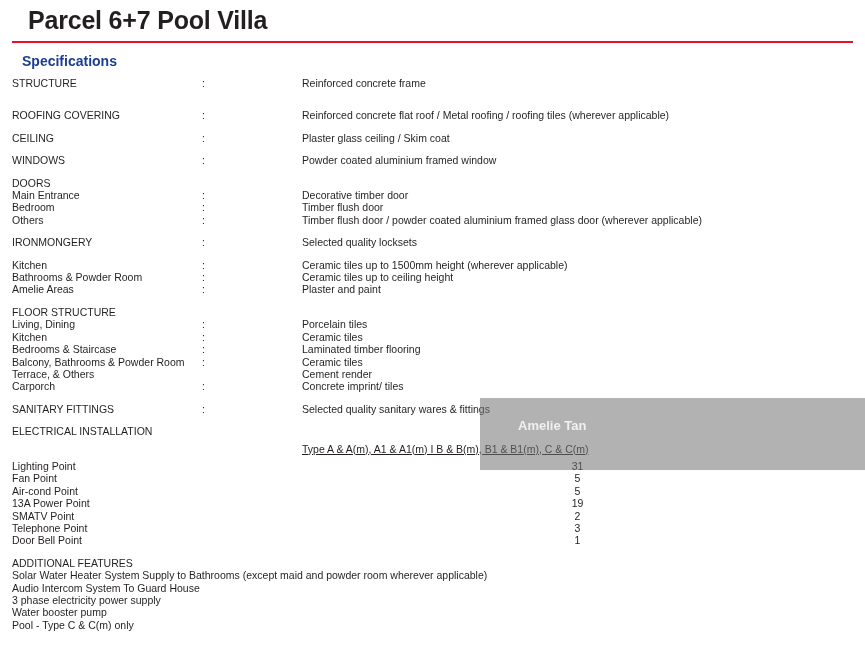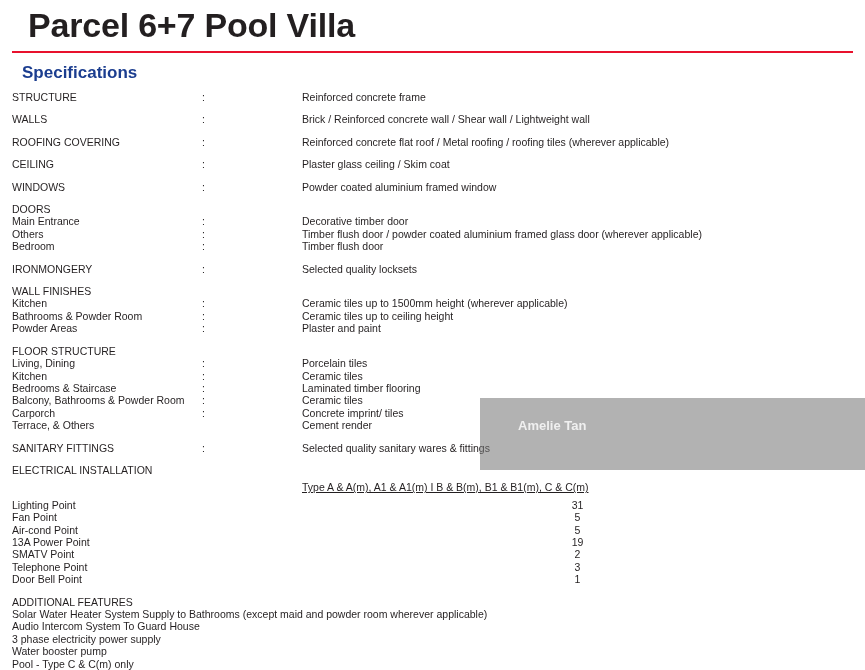--- a/index.html
+++ b/index.html
@@ -16,34 +16,34 @@
     overflow: hidden;
   }
   .page {
     position: relative;
     width: 865px;
     height: 670px;
     box-sizing: border-box;
     padding: 0 12px;
   }
   .doc-title {
-    font-size: 34px;
+    font-size: 25px;
     font-weight: bold;
     color: #231f20;
     letter-spacing: -0.2px;
     padding: 6px 0 4px 16px;
     margin: 0;
   }
   .title-rule {
     height: 2px;
     background: #e8112d;
     margin: 2px 0 10px 0;
   }
   .section-title {
-    font-size: 17px;
+    font-size: 14px;
     font-weight: bold;
     color: #1b3d8f;
     padding-left: 10px;
     margin: 0 0 8px 0;
   }
   table.spec {
     border-collapse: collapse;
     width: 100%;
     table-layout: fixed;
   }
@@ -135,25 +135,20 @@
       <tr>
         <td class="col-label">STRUCTURE</td>
         <td class="col-colon">:</td>
         <td class="col-value">Reinforced concrete frame</td>
       </tr>
       <tr class="row-gap">
           <td></td>
           <td></td>
           <td></td>
         </tr>
-      <tr>
-        <td class="col-label">WALLS</td>
-        <td class="col-colon">:</td>
-        <td class="col-value">Brick / Reinforced concrete wall / Shear wall / Lightweight wall</td>
-      </tr>
       <tr class="row-gap">
           <td></td>
           <td></td>
           <td></td>
         </tr>
       <tr>
         <td class="col-label">ROOFING COVERING</td>
         <td class="col-colon">:</td>
         <td class="col-value">Reinforced concrete flat roof / Metal roofing / roofing tiles (wherever applicable)</td>
       </tr>
@@ -188,65 +183,60 @@
         <td class="col-label">DOORS</td>
         <td class="col-colon"></td>
         <td class="col-value"></td>
       </tr>
       <tr>
         <td class="col-label">Main Entrance</td>
         <td class="col-colon">:</td>
         <td class="col-value">Decorative timber door</td>
       </tr>
       <tr>
+        <td class="col-label">Bedroom</td>
+        <td class="col-colon">:</td>
+        <td class="col-value">Timber flush door</td>
+      </tr>
+      <tr>
         <td class="col-label">Others</td>
         <td class="col-colon">:</td>
         <td class="col-value">Timber flush door / powder coated aluminium framed glass door (wherever applicable)</td>
       </tr>
-      <tr>
-        <td class="col-label">Bedroom</td>
-        <td class="col-colon">:</td>
-        <td class="col-value">Timber flush door</td>
-      </tr>
 
       <tr class="row-gap">
           <td></td>
           <td></td>
           <td></td>
         </tr>
 
       <tr>
         <td class="col-label">IRONMONGERY</td>
         <td class="col-colon">:</td>
         <td class="col-value">Selected quality locksets</td>
       </tr>
 
       <tr class="row-gap">
           <td></td>
           <td></td>
           <td></td>
         </tr>
 
-      <tr class="group-head">
-        <td class="col-label">WALL FINISHES</td>
-        <td class="col-colon"></td>
-        <td class="col-value"></td>
-      </tr>
       <tr>
         <td class="col-label">Kitchen</td>
         <td class="col-colon">:</td>
         <td class="col-value">Ceramic tiles up to 1500mm height (wherever applicable)</td>
       </tr>
       <tr>
         <td class="col-label">Bathrooms &amp; Powder Room</td>
         <td class="col-colon">:</td>
         <td class="col-value">Ceramic tiles up to ceiling height</td>
       </tr>
       <tr>
-        <td class="col-label">Powder Areas</td>
+        <td class="col-label">Amelie Areas</td>
         <td class="col-colon">:</td>
         <td class="col-value">Plaster and paint</td>
       </tr>
 
       <tr class="row-gap">
           <td></td>
           <td></td>
           <td></td>
         </tr>
 
@@ -269,28 +259,28 @@
         <td class="col-label">Bedrooms &amp; Staircase</td>
         <td class="col-colon">:</td>
         <td class="col-value">Laminated timber flooring</td>
       </tr>
       <tr>
         <td class="col-label">Balcony, Bathrooms &amp; Powder Room</td>
         <td class="col-colon">:</td>
         <td class="col-value">Ceramic tiles</td>
       </tr>
       <tr>
+        <td class="col-label">Terrace, &amp; Others</td>
+        <td class="col-colon"></td>
+        <td class="col-value">Cement render</td>
+      </tr>
+      <tr>
         <td class="col-label">Carporch</td>
         <td class="col-colon">:</td>
         <td class="col-value">Concrete imprint/ tiles</td>
-      </tr>
-      <tr>
-        <td class="col-label">Terrace, &amp; Others</td>
-        <td class="col-colon"></td>
-        <td class="col-value">Cement render</td>
       </tr>
 
       <tr class="row-gap">
           <td></td>
           <td></td>
           <td></td>
         </tr>
 
       <tr>
         <td class="col-label">SANITARY FITTINGS</td>

